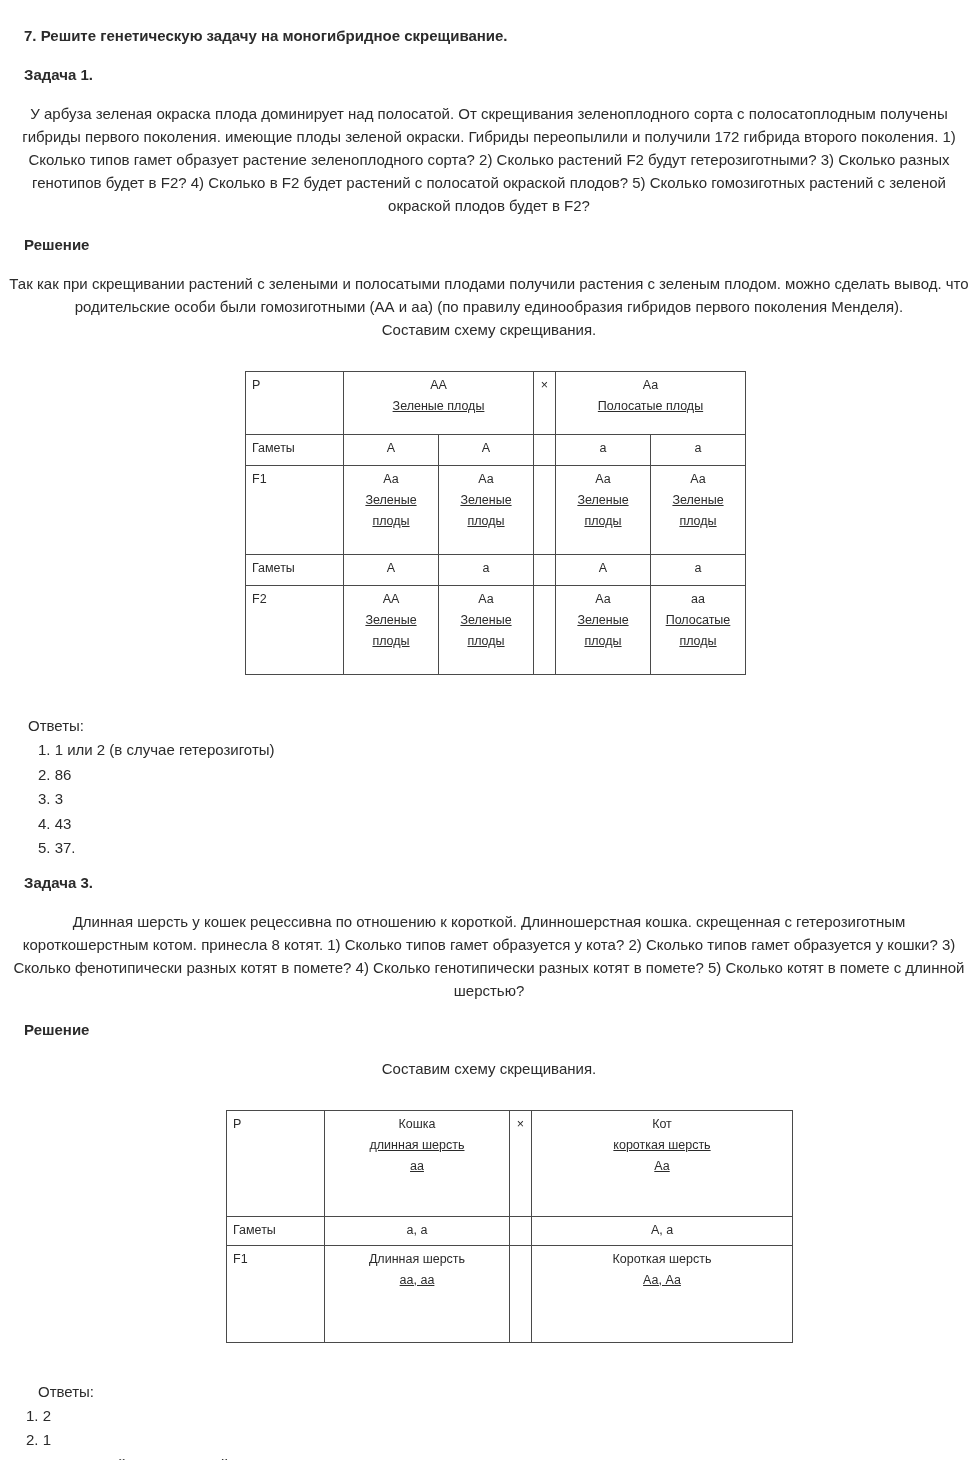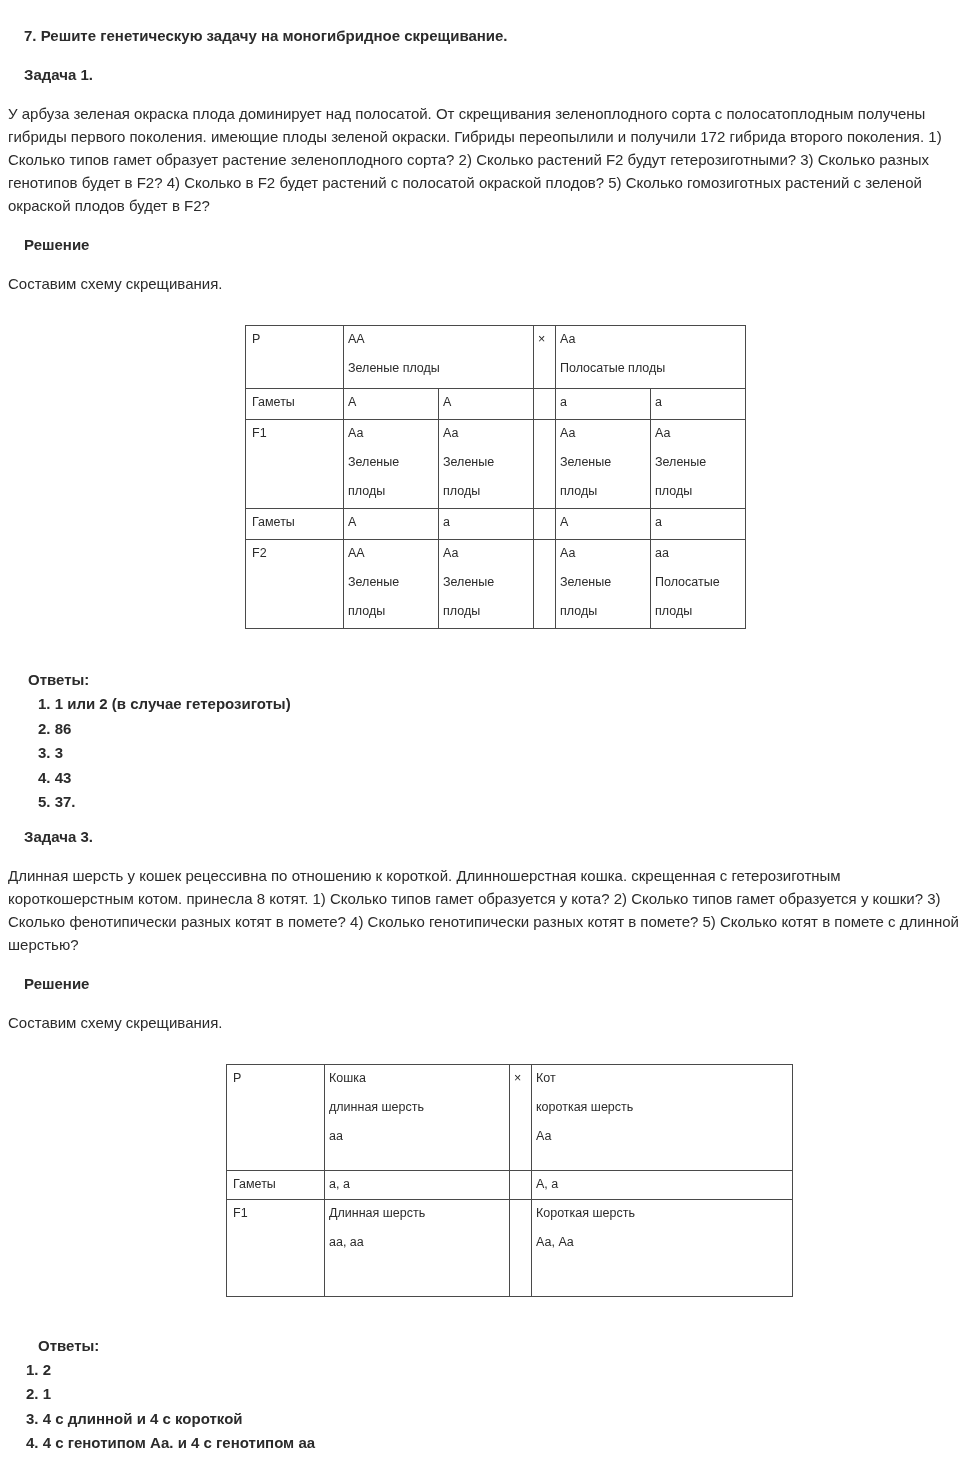--- a/index.html
+++ b/index.html
@@ -20,60 +20,61 @@
   h1, h2, h3 {
     font-size: 15px;
     font-weight: bold;
     margin: 16px;
     line-height: 23px;
   }
   p {
     margin: 0;
     line-height: 23px;
   }
-  .para { margin: 0; }
+  .para { margin: 0; text-align: center; }
 
   
   table.cross-table {
     border-collapse: collapse;
     table-layout: fixed;
     font-size: 12.5px;
     color: #2b2b2b;
   }
   table.cross-table td {
     border: 1px solid #4a4a4a;
     vertical-align: top;
     padding: 6px 4px 6px 4px;
+    text-align: center;
     line-height: 15px;
   }
   table.cross-table td.label-cell {
     text-align: left;
     padding-left: 6px;
   }
-  .cell-line + .cell-line { margin-top: 14px; }
+  .cell-line + .cell-line { margin-top: 6px; text-decoration: underline; }
 
   table.t1 { margin: 30px 0 0 237px; width: 500px; }
   table.t1 col.c-label { width: 98px; }
   table.t1 col.c-g { width: 95px; }
   table.t1 col.c-x { width: 22px; }
   table.t1 tr.row-p td { height: 50px; }
   table.t1 tr.row-gam td { height: 18px; }
   table.t1 tr.row-f td { height: 76px; }
 
   table.t2 { margin: 30px 0 0 218px; width: 566px; }
   table.t2 col.c-label { width: 98px; }
   table.t2 col.c-f { width: 185px; }
   table.t2 col.c-x { width: 22px; }
   table.t2 col.c-m { width: 261px; }
   table.t2 tr.row-p td { height: 93px; }
   table.t2 tr.row-gam td { height: 16px; }
   table.t2 tr.row-f td { height: 84px; }
 
   
-  .answers { margin-top: 38px; font-weight: bold; }
+  .answers { margin-top: 38px; }
   .answers .answers-heading {
     margin-left: 20px;
     line-height: 25px;
   }
   .answers .ans-item {
     margin-left: 30px;
     line-height: 24.5px;
   }
   .answers.answers-2 { margin-top: 36px; }
   .answers.answers-2 .answers-heading { margin-left: 30px; }
@@ -85,20 +86,21 @@
 <body>
 
 <div class="page">
 
   <h1>7. Решите генетическую задачу на моногибридное скрещивание.</h1>
 
   <h2>Задача 1.</h2>
   <p class="para">У арбуза зеленая окраска плода доминирует над полосатой. От  скрещивания зеленоплодного сорта с полосатоплодным получены гибриды первого поколения. имеющие плоды зеленой окраски. Гибриды переопылили и получили 172 гибрида второго поколения. 1) Сколько типов гамет образует растение зеленоплодного сорта? 2) Сколько растений F2 будут гетерозиготными? 3) Сколько разных генотипов будет в F2? 4) Сколько в F2 будет растений с полосатой окраской плодов? 5) Сколько гомозиготных растений с зеленой окраской плодов будет в F2?</p>
 
   <h2>Решение</h2>
+  <p class="para">Так как при скрещивании растений с зелеными и полосатыми плодами получили растения с зеленым плодом. можно сделать вывод. что родительские особи были гомозиготными (АА и аа) (по правилу единообразия гибридов первого поколения Менделя).</p>
   <p class="para">Составим схему скрещивания.</p>
 
   <table class="cross-table t1">
     <colgroup>
       <col class="c-label">
         <col class="c-g">
         <col class="c-g">
         <col class="c-x">
         <col class="c-g">
         <col class="c-g">

